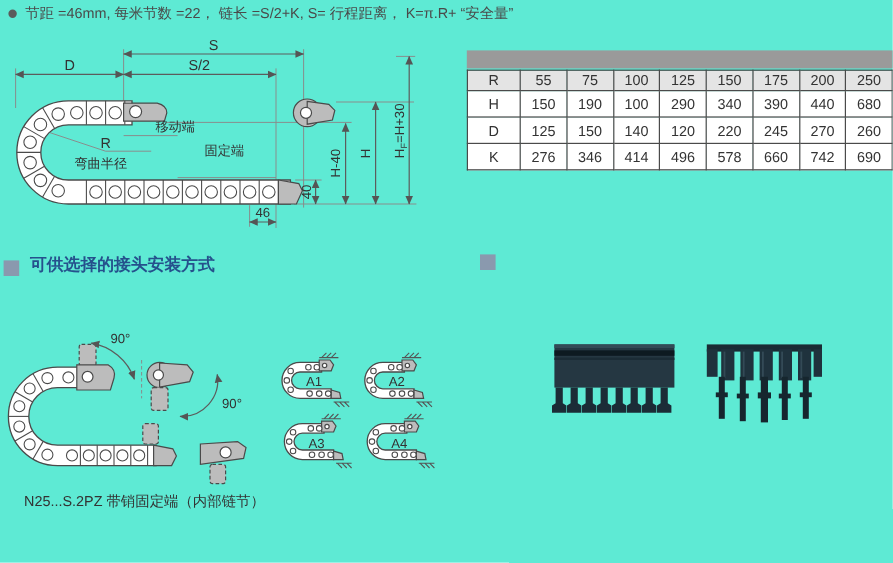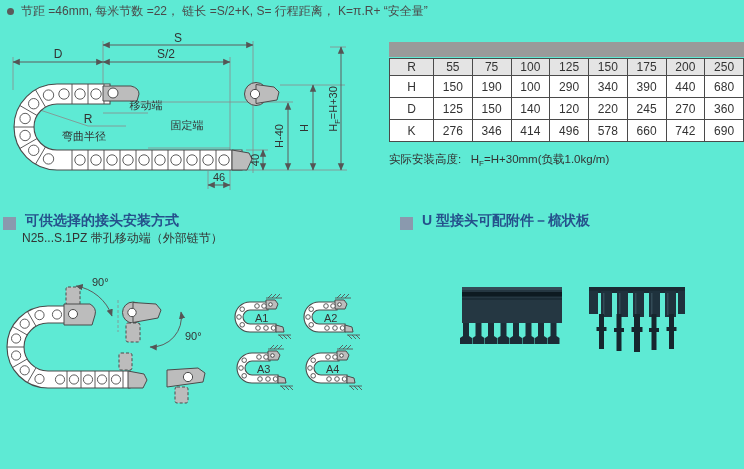--- a/index.html
+++ b/index.html
@@ -209,46 +209,41 @@
         </tr>
         <tr>
           <td>D</td>
           <td>125</td>
           <td>150</td>
           <td>140</td>
           <td>120</td>
           <td>220</td>
           <td>245</td>
           <td>270</td>
-          <td>360</td>
+          <td>260</td>
         </tr>
         <tr>
           <td>K</td>
           <td>276</td>
           <td>346</td>
           <td>414</td>
           <td>496</td>
           <td>578</td>
           <td>660</td>
           <td>742</td>
           <td>690</td>
         </tr>
       </tbody>
     </table>
-    <div class="tnote">
-      <span>实际安装高度:</span>&nbsp;&nbsp;
-      <span><span>H</span><sub>F</sub><span>=H+30mm(负载1.0kg/m)</span></span>
-    </div>
   </div>
 
   <div class="abs sect" style="left:3px;top:212px">
     <span class="sq"></span>
     <span>可供选择的接头安装方式</span>
   </div>
-  <div class="abs cap" style="left:22px;top:230px">N25...S.1PZ 带孔移动端（外部链节）</div>
 
   <svg class="abs" style="left:0;top:250px" width="220" height="160" viewBox="0 0 220 160">
     <g>
       <path class="chain" d="M74,56 L48,56 A41,41 0 0 0 48,138 L130,138 L130,121 L48,121 A24,24 0 0 1 48,73 L74,73 Z"></path>
       <g class="lk">
         <line x1="66" y1="56" x2="66" y2="73"></line>
         <line x1="36" y1="117.8" x2="27.5" y2="132.5"></line>
           <line x1="27.2" y1="109" x2="12.5" y2="117.5"></line>
         <line x1="24" y1="97" x2="7" y2="97"></line>
           <line x1="27.2" y1="85" x2="12.5" y2="76.5"></line>
@@ -288,41 +283,41 @@
       <path class="gry" d="M167,120 L198,118 L205,123 L203,132 L167,137 Z"></path>
       <circle class="hole" cx="188" cy="127" r="4.6"></circle>
       <rect class="gry dash" x="175" y="137" width="13" height="16" rx="2"></rect>
     </g>
     <path class="ln" d="M76,36 A46,46 0 0 1 112,66" marker-start="url(#arw)" marker-end="url(#arw)"></path>
     <path class="ln" d="M181,62 A30,30 0 0 1 150,97" marker-start="url(#arw)" marker-end="url(#arw)"></path>
     <text x="92" y="36">90°</text>
     <text x="185" y="90">90°</text>
   </svg>
 
+  <div class="abs cap" style="left:20px;top:410px">N25...S.2PZ 带销固定端（内部链节）</div>
 
   <svg class="abs" style="left:228px;top:292px" width="64" height="50">
     <use href="#icoChain"></use>
       <text class="albl" x="27" y="30">A1</text>
   </svg>
   <svg class="abs" style="left:297px;top:292px" width="64" height="50">
     <use href="#icoChain"></use>
       <text class="albl" x="27" y="30">A2</text>
   </svg>
   <svg class="abs" style="left:230px;top:343px" width="64" height="50">
     <use href="#icoChain"></use>
       <text class="albl" x="27" y="30">A3</text>
   </svg>
   <svg class="abs" style="left:299px;top:343px" width="64" height="50">
     <use href="#icoChain"></use>
       <text class="albl" x="27" y="30">A4</text>
   </svg>
 
   <div class="abs sect" style="left:400px;top:212px">
     <span class="sq"></span>
-    <span>U 型接头可配附件－梳状板</span>
   </div>
 
   <svg class="abs" style="left:460px;top:285px" width="105" height="62" viewBox="0 0 105 62">
     <rect x="2" y="2" width="100" height="36" fill="#253742"></rect>
     <rect x="2" y="2" width="100" height="3" fill="#334a56"></rect>
     <rect x="2" y="7" width="100" height="4.5" fill="#0d1a21"></rect>
     <rect x="2" y="13" width="100" height="2" fill="#1b2c36"></rect>
     <g fill="#1b2c36">
       <path d="M3,38 h6 v13 l3,2 v6 h-12 v-6 l3,-2 z"></path>
       <path d="M15.5,38 h6 v13 l3,2 v6 h-12 v-6 l3,-2 z"></path>

